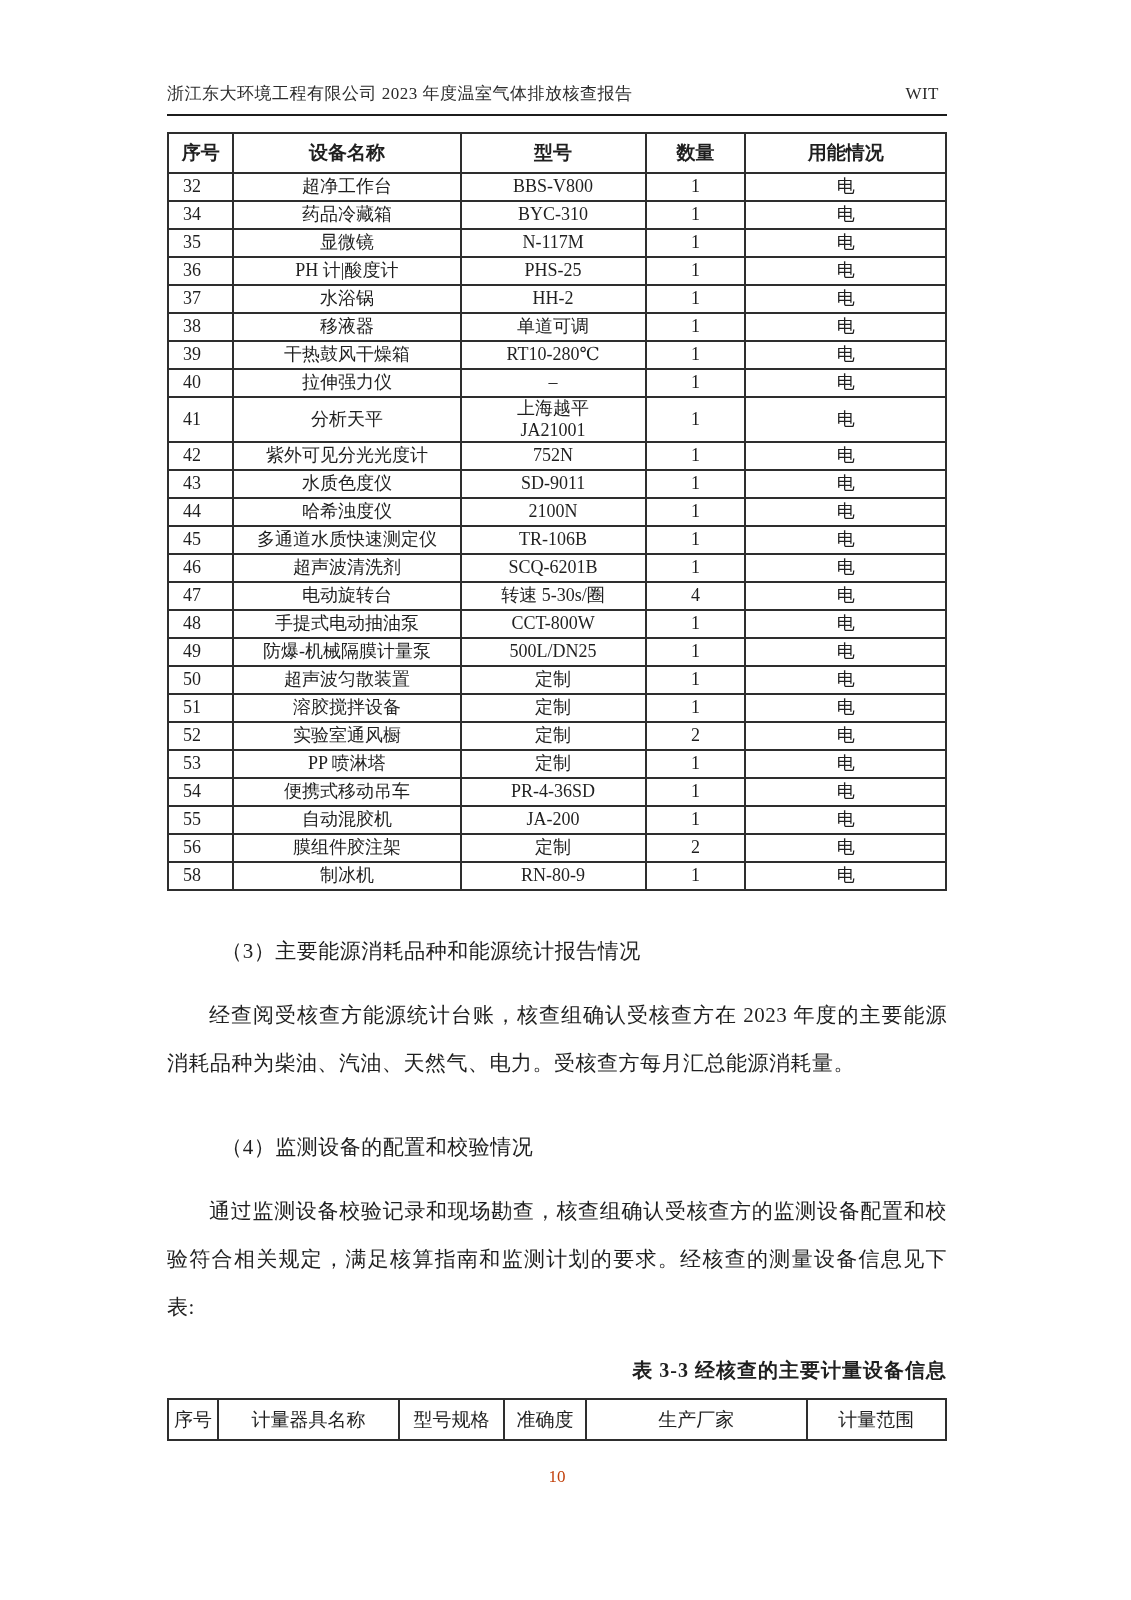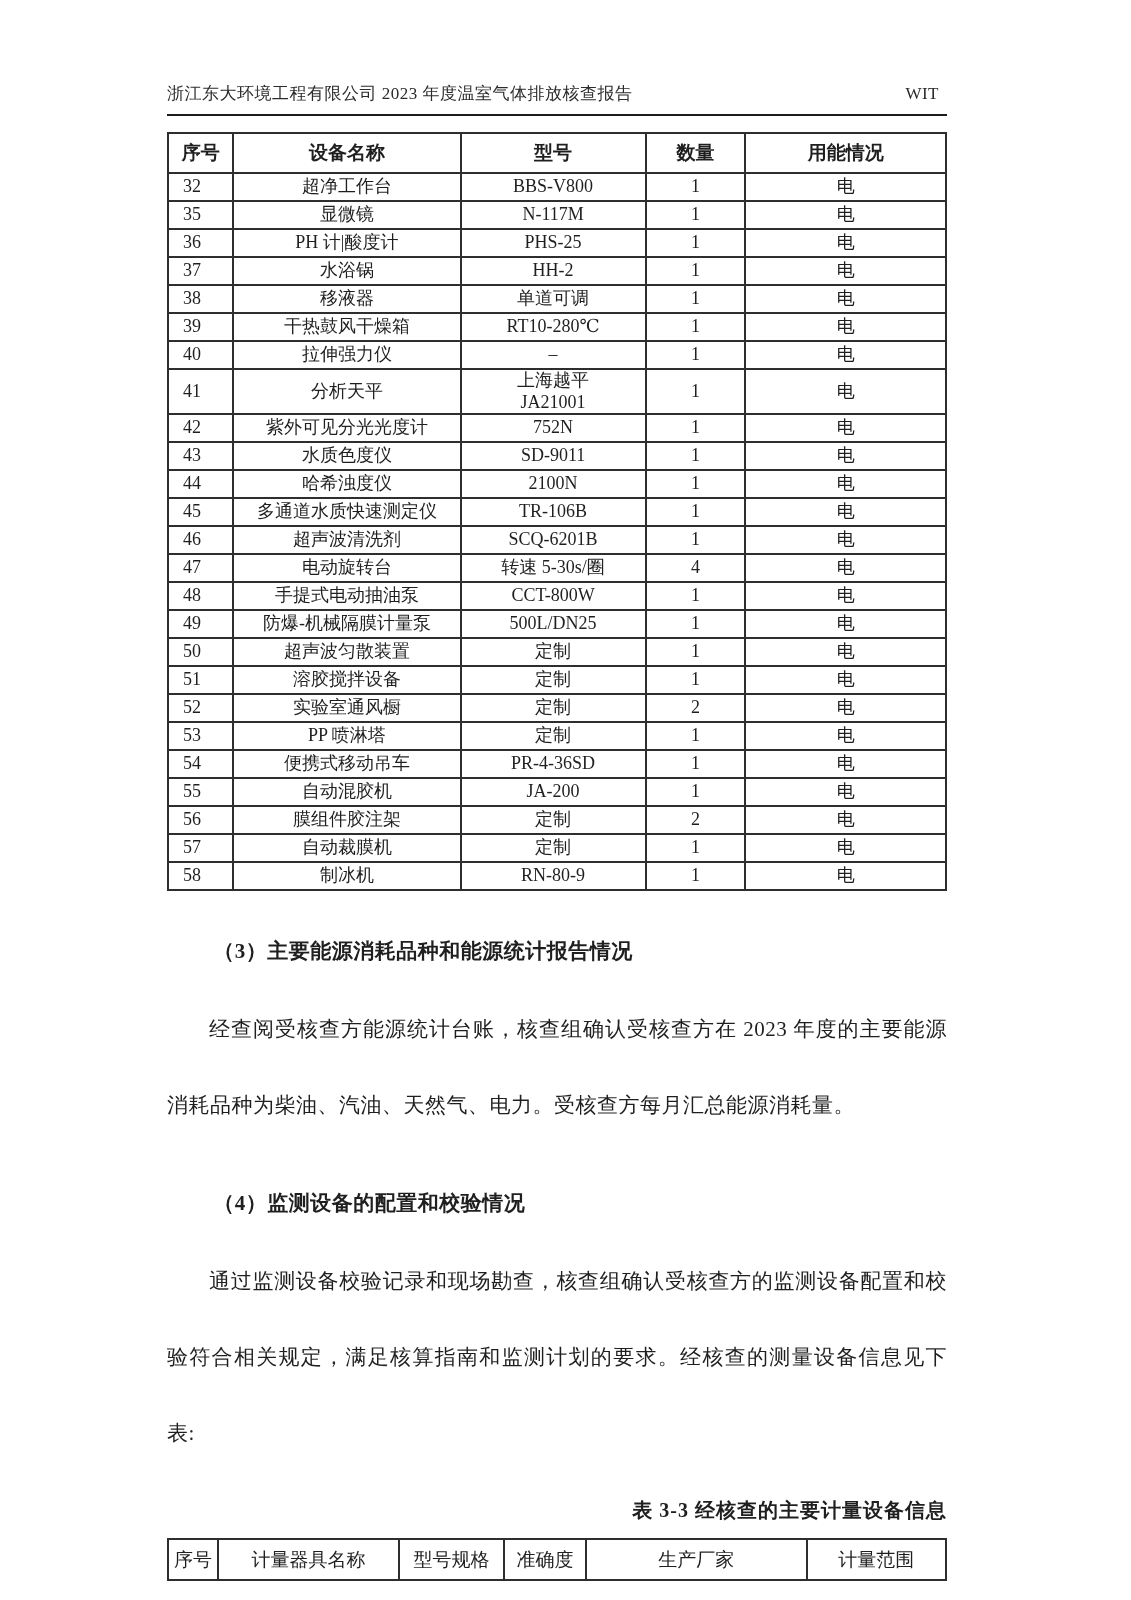--- a/index.html
+++ b/index.html
@@ -56,32 +56,32 @@
     white-space: pre-line;
   }
   td.num { text-align: left; padding-left: 14px; }
   .equip-table col.c0 { width: 8.4%; }
   .equip-table col.c1 { width: 29.2%; }
   .equip-table col.c2 { width: 23.8%; }
   .equip-table col.c3 { width: 12.8%; }
   .equip-table col.c4 { width: 25.8%; }
   
   .section-heading {
-    margin: 0;
+    margin: 8px;
     margin-top: 46px;
     font-size: 21px;
-    font-weight: bold;
+    font-weight: normal;
     text-indent: 2.2em;
     letter-spacing: 0.5px;
   }
   .body-paragraph {
     margin: 0;
     margin-top: 26px;
     font-size: 21px;
-    line-height: 76px;
+    line-height: 48px;
     text-indent: 2em;
     text-align: justify;
     letter-spacing: 0.5px;
   }
   
   .table-title {
     margin-top: 26px;
     text-align: right;
     font-size: 20px;
     font-weight: bold;
@@ -134,20 +134,27 @@
       </thead>
       <tbody>
           <tr>
             <td class="num">32</td>
             <td>超净工作台</td>
             <td>BBS-V800</td>
             <td>1</td>
             <td>电</td>
           </tr>
           <tr>
+            <td class="num">34</td>
+            <td>药品冷藏箱</td>
+            <td>BYC-310</td>
+            <td>1</td>
+            <td>电</td>
+          </tr>
+          <tr>
             <td class="num">35</td>
             <td>显微镜</td>
             <td>N-117M</td>
             <td>1</td>
             <td>电</td>
           </tr>
           <tr>
             <td class="num">36</td>
             <td>PH 计|酸度计</td>
             <td>PHS-25</td>
@@ -286,27 +293,20 @@
             <td>自动混胶机</td>
             <td>JA-200</td>
             <td>1</td>
             <td>电</td>
           </tr>
           <tr>
             <td class="num">56</td>
             <td>膜组件胶注架</td>
             <td>定制</td>
             <td>2</td>
-            <td>电</td>
-          </tr>
-          <tr>
-            <td class="num">57</td>
-            <td>自动裁膜机</td>
-            <td>定制</td>
-            <td>1</td>
             <td>电</td>
           </tr>
           <tr>
             <td class="num">58</td>
             <td>制冰机</td>
             <td>RN-80-9</td>
             <td>1</td>
             <td>电</td>
           </tr>
         </tbody>

